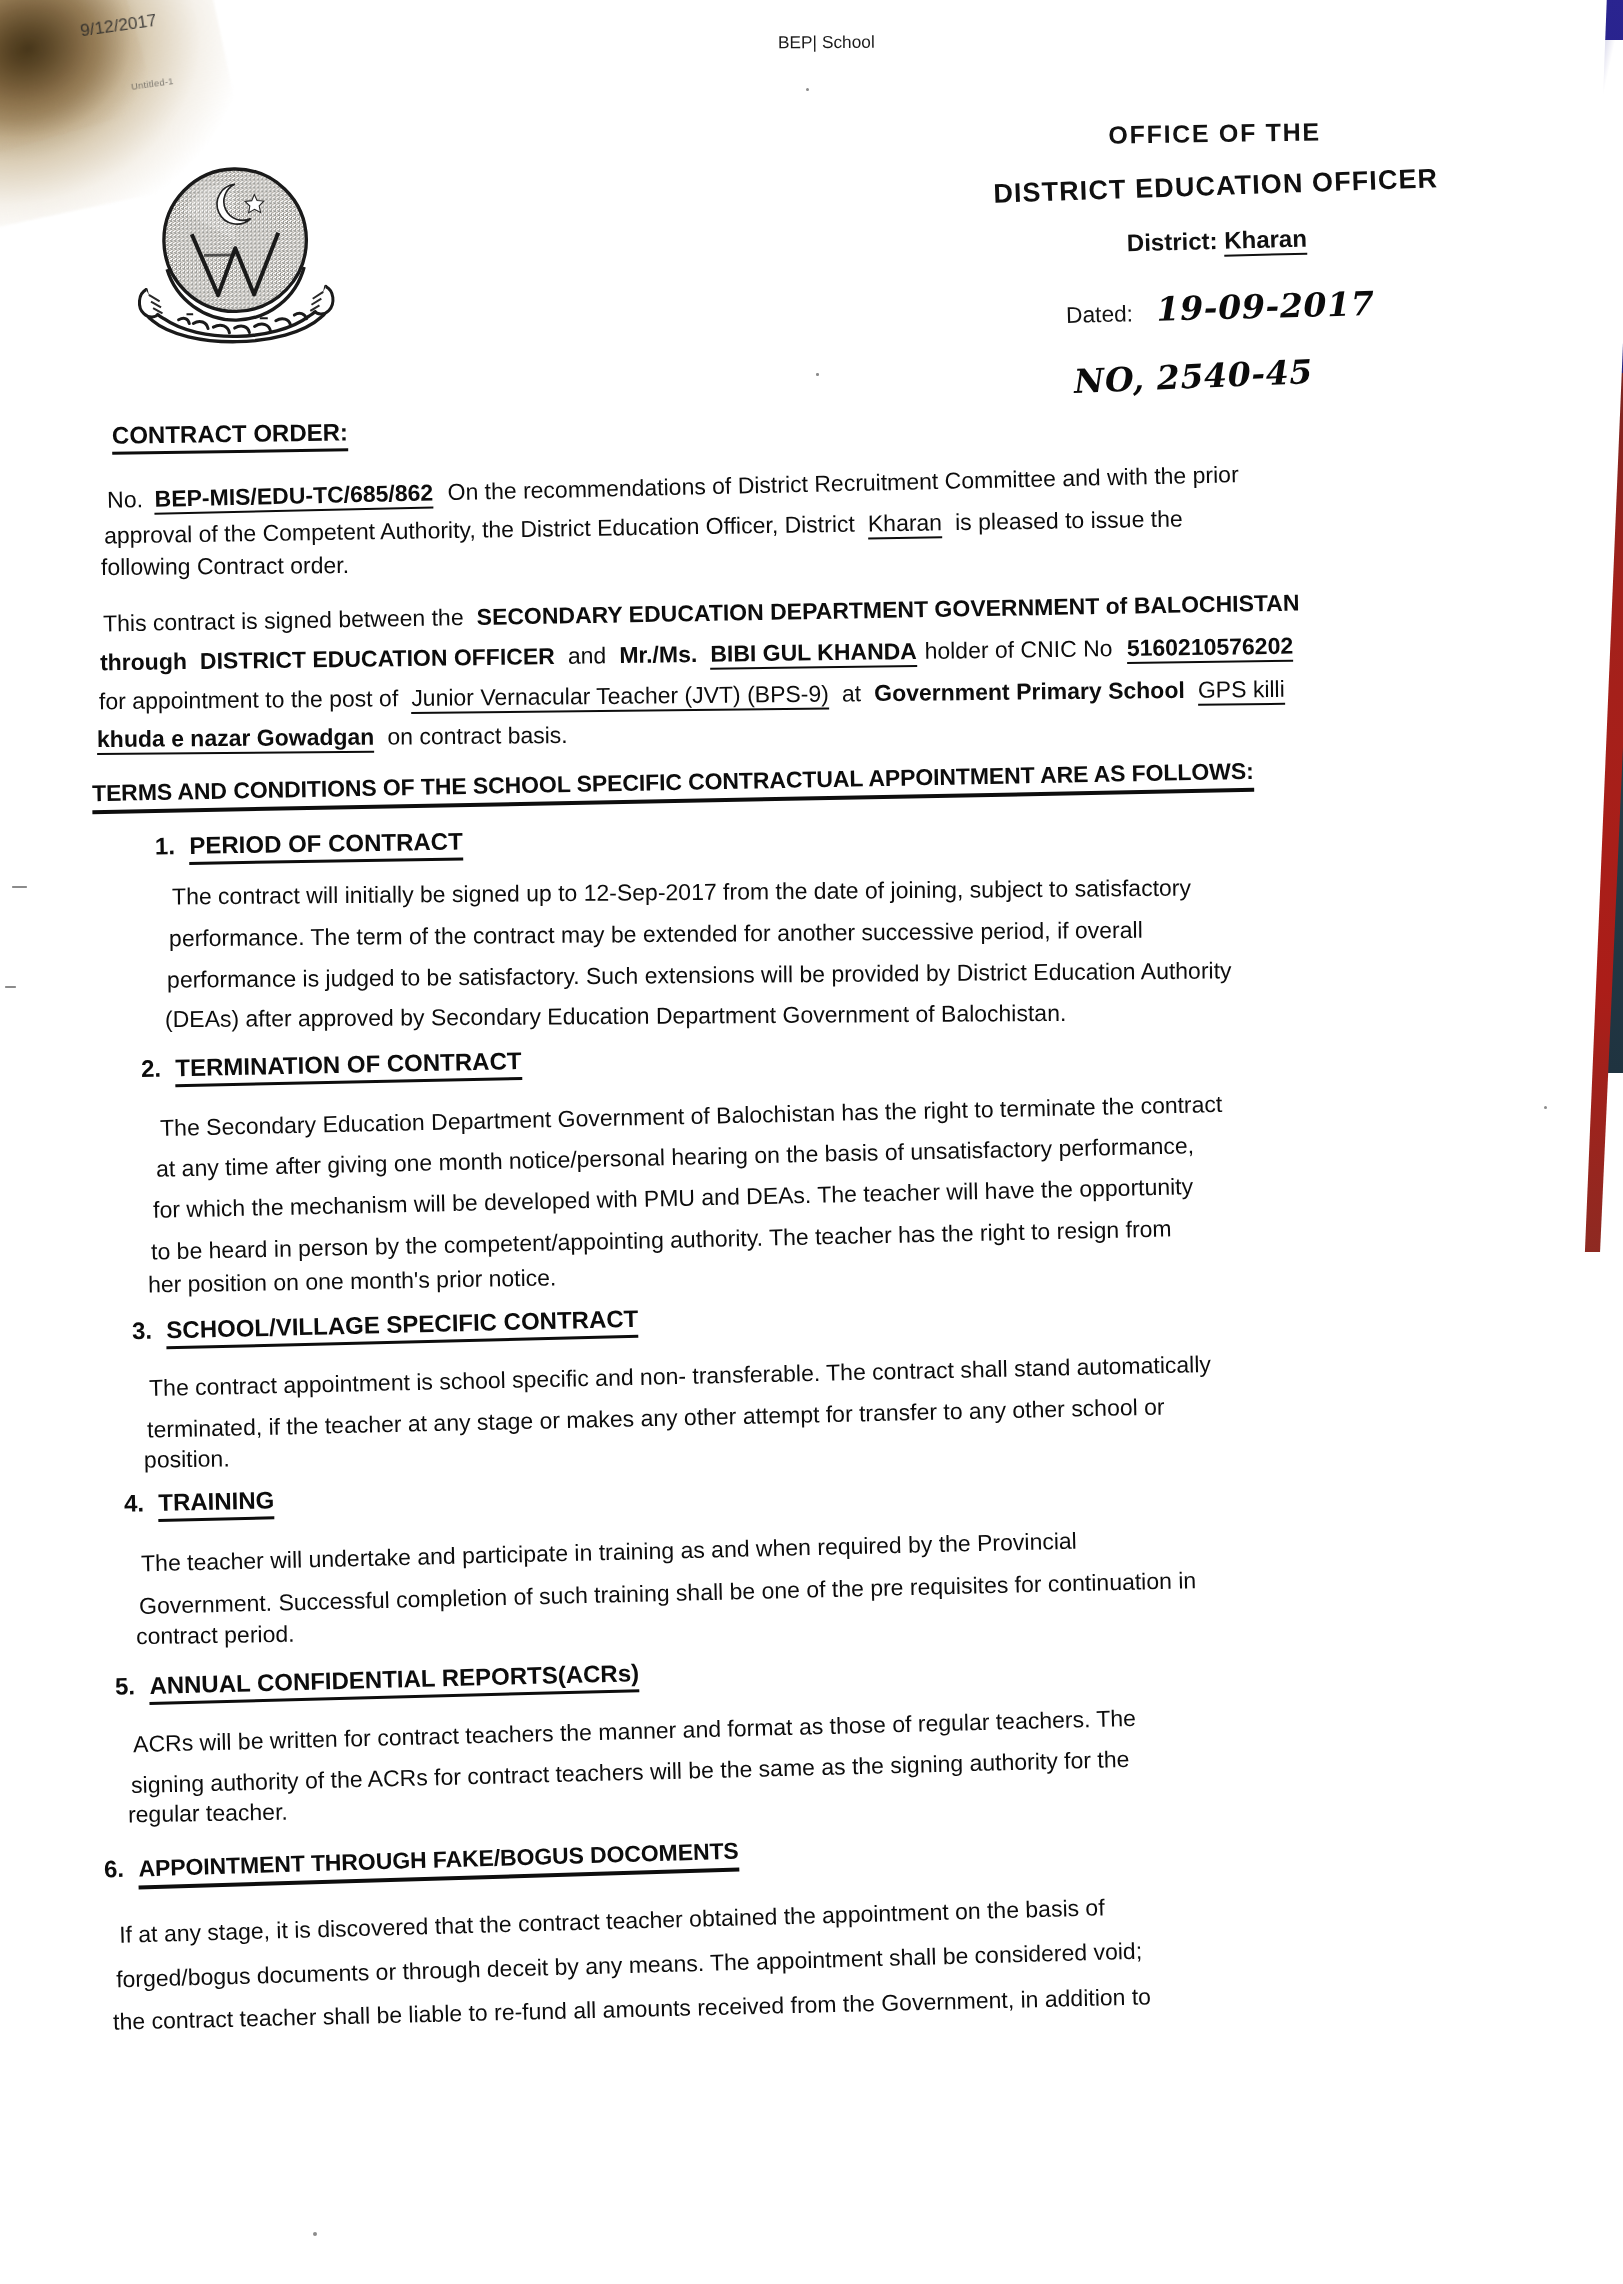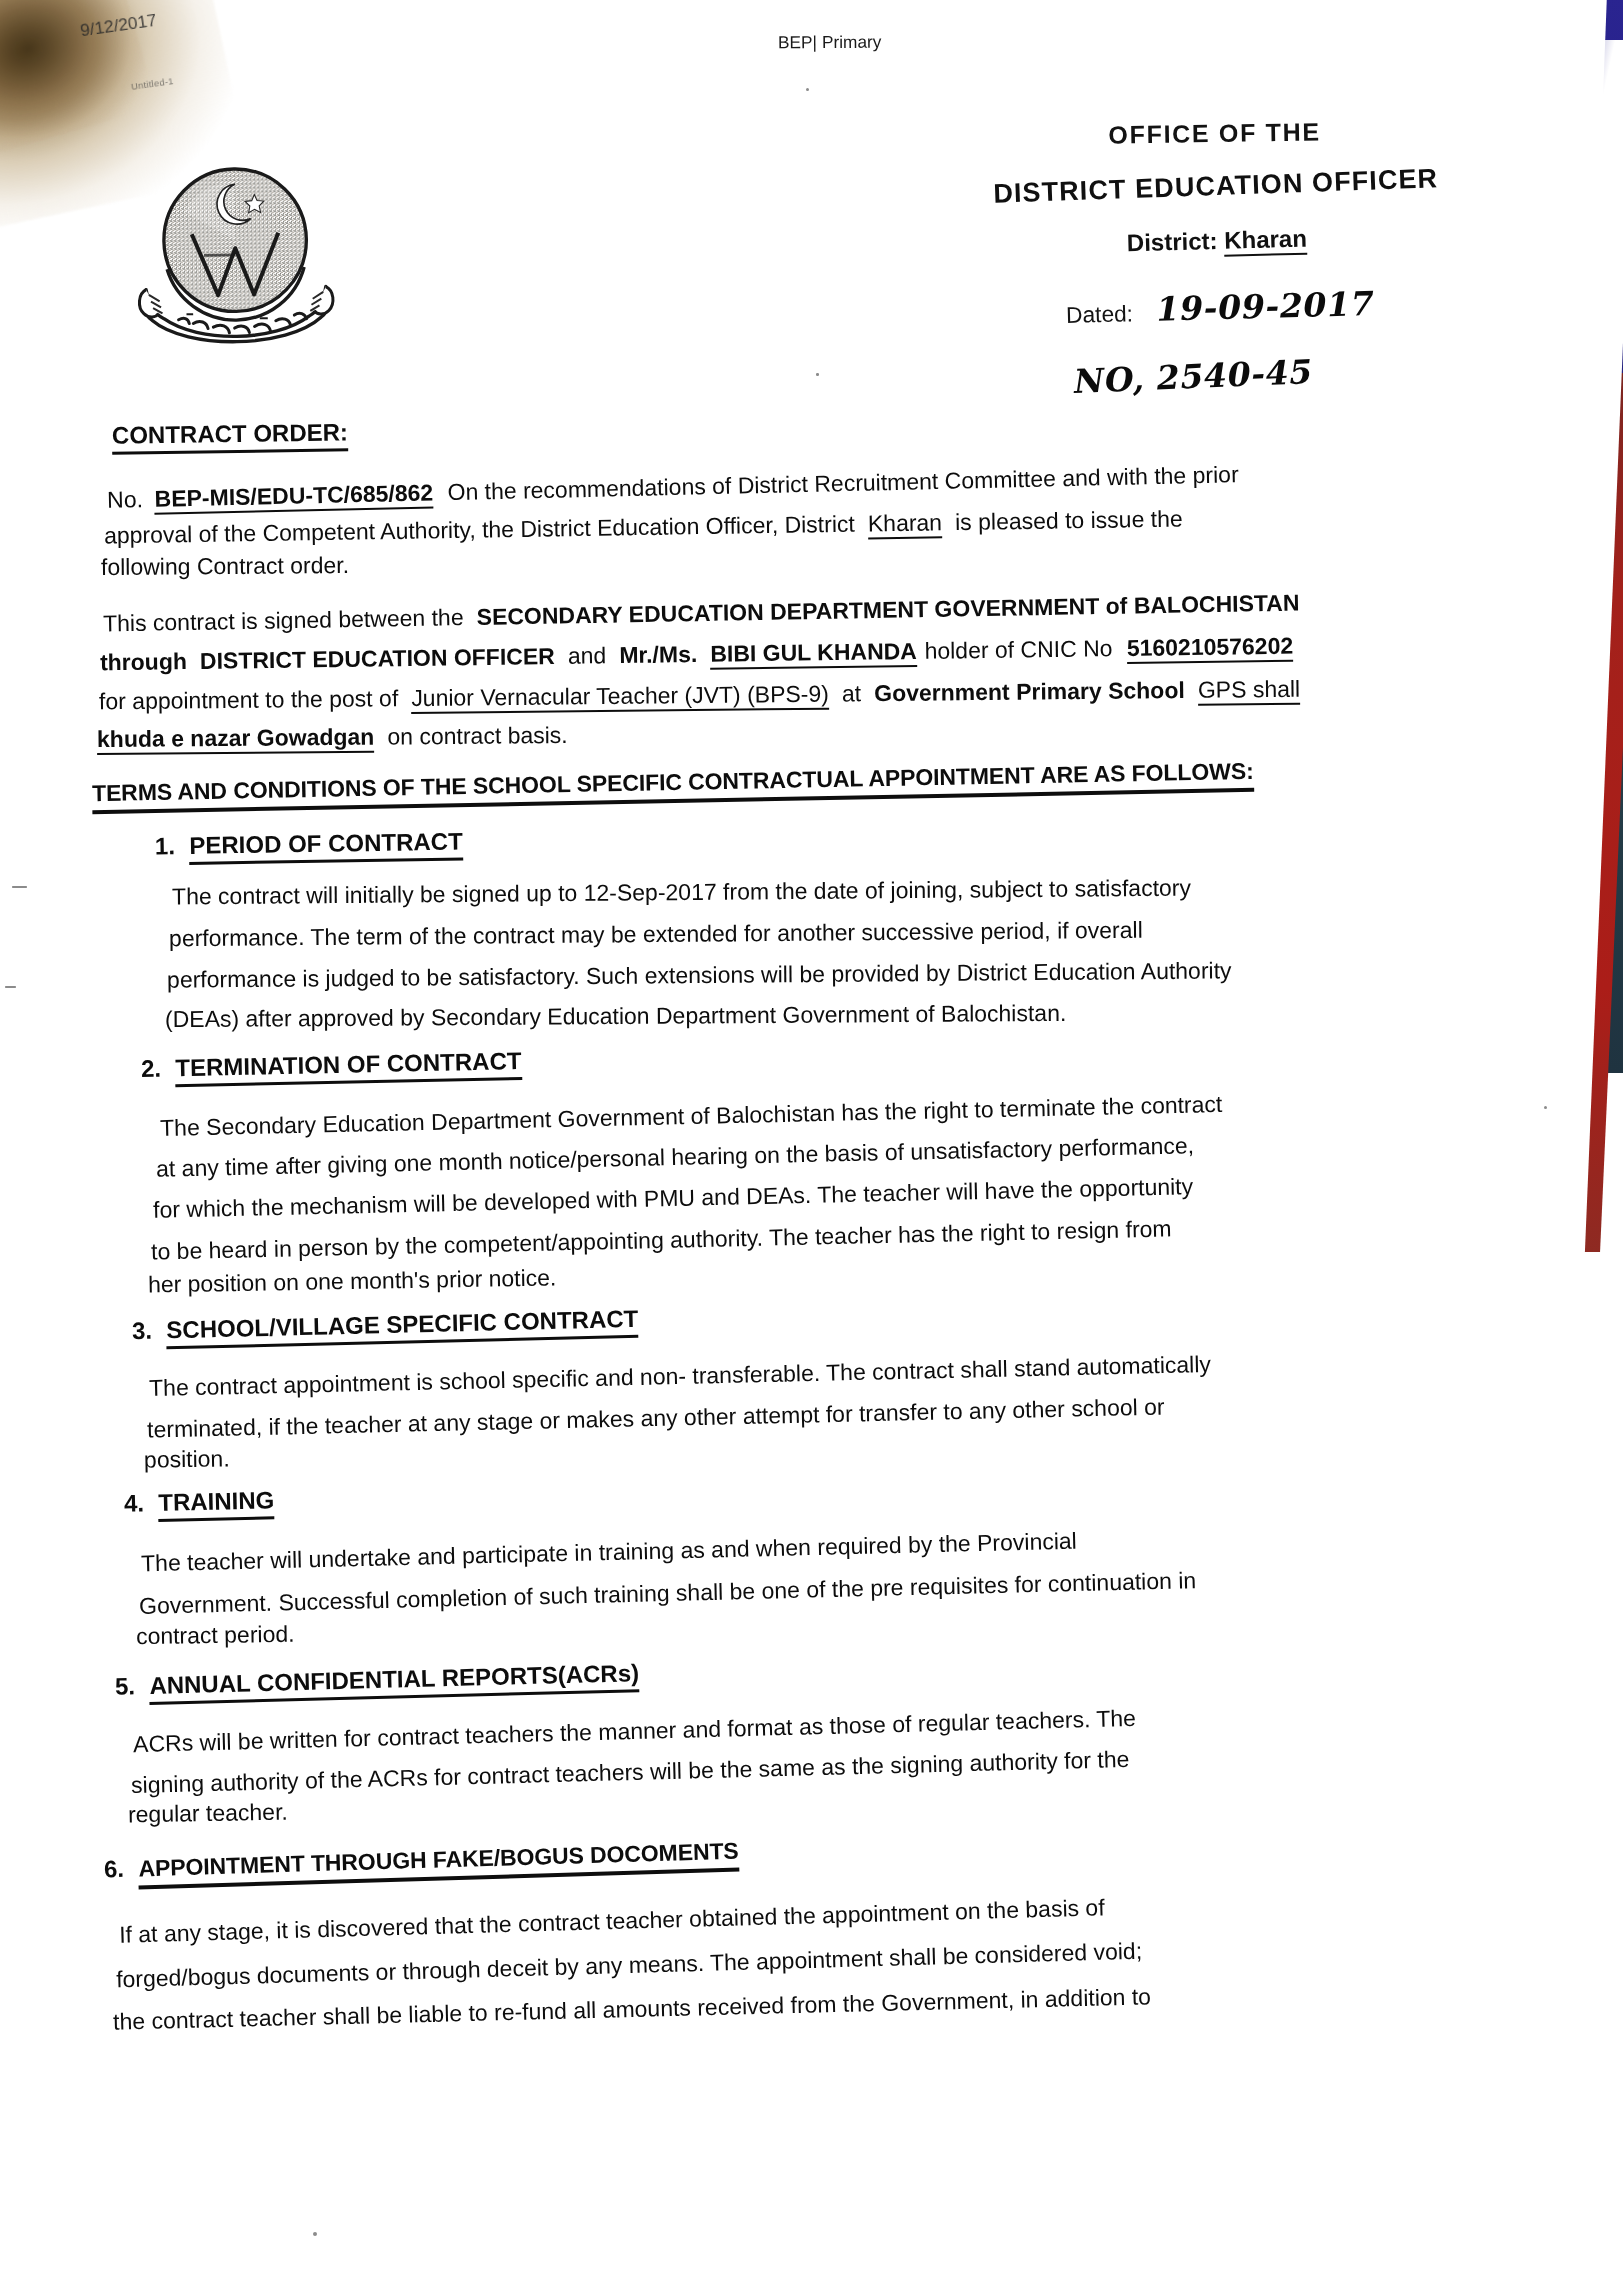--- a/index.html
+++ b/index.html
@@ -245,21 +245,21 @@
     <div class="edge-white-sliver"></div>
   </div>
 
   <div class="speck" style="left:806px; top:88px; width:3.3px; height:3.3px;"></div>
   <div class="speck" style="left:816px; top:373px; width:2.7px; height:2.7px;"></div>
   <div class="speck" style="left:1544px; top:1106px; width:3.3px; height:3.3px;"></div>
   <div class="speck" style="left:313px; top:2232px; width:4px; height:4px;"></div>
   <div class="speck" style="left:12px; top:886px; width:14.7px; height:2px; border-radius:0.7px;"></div>
   <div class="speck" style="left:5.3px; top:986px; width:10.7px; height:2px; border-radius:0.7px;"></div>
 
-  <div class="doc-header-label">BEP| Primary</div>
+  <div class="doc-header-label">BEP| School</div>
 
   <div class="emblem">
     <svg viewBox="0 0 350 320" width="233" height="213">
       <defs>
         <pattern id="speckle" width="6" height="6" patternUnits="userSpaceOnUse">
           <rect width="6" height="6" fill="#ffffff"></rect>
           <circle cx="1.5" cy="1.5" r="1.3" fill="#4a4a42"></circle>
           <circle cx="4.5" cy="3.5" r="1.1" fill="#7a7060"></circle>
           <circle cx="2.5" cy="5" r="0.9" fill="#5e5a52"></circle>
           <circle cx="5.2" cy="0.8" r="0.8" fill="#8a8478"></circle>
@@ -347,21 +347,21 @@
       <span class="b" style="margin-left:6.7px;">Mr./Ms.</span>
       <span class="b u" style="margin-left:6.7px;">BIBI GUL KHANDA</span>
       <span style="margin-left:1.3px;">holder of CNIC No</span>
       <span class="b u" style="margin-left:8px;">5160210576202</span>
     </div>
     <div class="ln" style="left:99px; top:682px; transform:rotate(-0.6deg);">
       <span>for appointment to the post of</span>
       <span class="u" style="margin-left:6.7px;">Junior Vernacular Teacher (JVT) (BPS-9)</span>
       <span style="margin-left:6.7px;">at</span>
       <span class="b" style="margin-left:6.7px;">Government Primary School</span>
-      <span class="u" style="margin-left:6.7px;">GPS shall</span>
+      <span class="u" style="margin-left:6.7px;">GPS killi</span>
     </div>
     <div class="ln" style="left:97px; top:724px; transform:rotate(-0.5deg);">
       <span class="b u">khuda e nazar Gowadgan</span>
       <span style="margin-left:6.7px;">on contract basis.</span>
     </div>
 
     <div class="ln" style="left:92px; top:769px; transform:rotate(-1.1deg);">
       <span class="big-heading">TERMS AND CONDITIONS OF THE SCHOOL SPECIFIC CONTRACTUAL APPOINTMENT ARE AS FOLLOWS:</span>
     </div>
 

